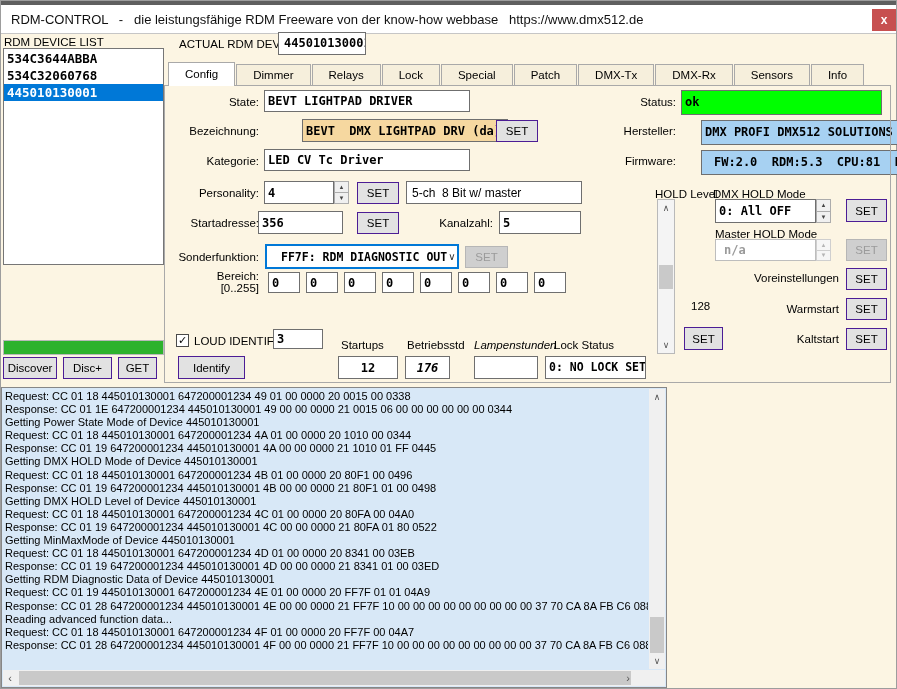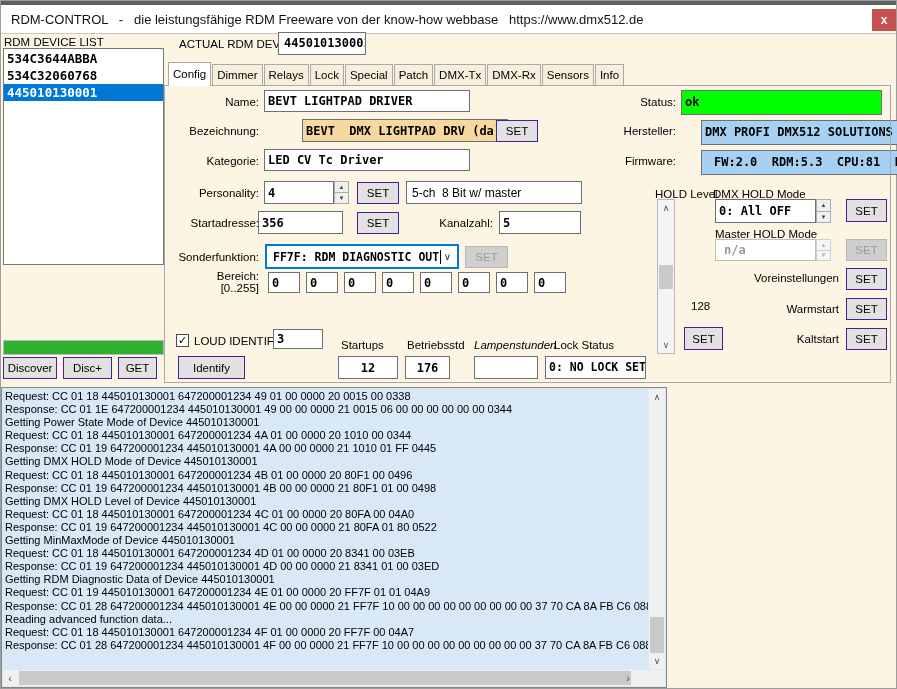--- a/index.html
+++ b/index.html
@@ -29,21 +29,21 @@
   .dev.selected{background:#0078D7;color:#fff;}
 
   .progress{background:#2DB22D;border:1px solid #b9b9b9;}
 
   .btn{background:#E2E2E2;border:1px solid #4c1d95;font-size:11.5px;color:#000;
     display:flex;align-items:center;justify-content:center;cursor:default;white-space:pre;}
   .btn.disabled{background:#CFCFCF;color:#9B9B9B;border-color:#b6b6b6;}
 
   
   .tabs{display:flex;align-items:flex-end;z-index:3;}
-  .tab{height:20px;line-height:20px;padding:0 4px;font-size:11.5px;background:#F6EFDC;
+  .tab{height:20px;line-height:20px;padding:0 16px;font-size:11.5px;background:#F6EFDC;
     border:1px solid #A9A9A9;border-bottom:none;margin-right:1px;cursor:default;white-space:pre;}
   .tab.active{height:23px;line-height:23px;background:#ffffff;position:relative;z-index:4;margin-bottom:-1px;}
   .panel{border:1px solid #A9A9A9;background:transparent;z-index:1;}
 
   
   .inp{border:1px solid #6f6f6f;background:#fff;color:#000;
     font-family:"DejaVu Sans Mono",monospace;font-weight:bold;font-size:12px;
     padding:0 0 0 3px;margin:0;outline:none;white-space:pre;}
   input.inp{display:block;}
   div.inp{overflow:hidden;}
@@ -53,21 +53,21 @@
   .disabledfld{border-color:#bdbdbd;color:#9a9a9a;}
 
   
   .spin{display:flex;flex-direction:column;}
   .spincell{flex:1;background:#F0F0F0;border:1px solid #ACACAC;display:flex;align-items:center;
     justify-content:center;font-size:6px;color:#444;line-height:1;}
   .spincell + .spincell{border-top:none;}
   .spin.disabled .spincell{color:#b5b5b5;background:#F6F6F6;border-color:#cfcfcf;}
 
   
-  .combo{border:2px solid #0078D7;background:#fff;display:flex;align-items:center;padding-left:6px;}
+  .combo{border:2px solid #0078D7;background:#fff;display:flex;align-items:center;padding-left:14px;}
   .combotext{font-family:"DejaVu Sans Mono",monospace;font-weight:bold;font-size:11.5px;white-space:pre;}
   .caret{width:1px;height:14px;background:#000;margin-left:1px;}
   .chev{margin-left:auto;margin-right:6px;font-size:10px;color:#333;}
 
   
   .cb{width:13px;height:13px;background:#fff;border:1px solid #4a4a4a;}
   .cb .mark{display:none;font-size:11px;line-height:11px;margin-left:1px;color:#000;}
   .cb.checked .mark{display:block;}
 
   
@@ -131,21 +131,21 @@
       <div class="tab">Lock</div>
       <div class="tab">Special</div>
       <div class="tab">Patch</div>
       <div class="tab">DMX-Tx</div>
       <div class="tab">DMX-Rx</div>
       <div class="tab">Sensors</div>
       <div class="tab">Info</div>
     </div>
   <div class="panel abs" style="left:163px;top:84px;width:727px;height:298px;"></div>
 
-  <div class="lbl lblr abs" style="left:140px;top:95px;width:118px;">Name:</div>
+  <div class="lbl lblr abs" style="left:140px;top:95px;width:118px;">State:</div>
   <input class="inp abs" style="left: 263px; top: 89px; width: 206px; height: 22px;" value="BEVT LIGHTPAD DRIVER">
 
   <div class="lbl lblr abs" style="left:140px;top:124px;width:118px;">Bezeichnung:</div>
   <input class="inp abs tanfld" style="left: 263px; top: 118px; width: 206px; height: 23px; margin-left: 38px;" value="BEVT  DMX LIGHTPAD DRV (da)">
   <div class="btn abs" style="left:495px;top:119px;width:42px;height:22px;">SET</div>
 
   <div class="lbl lblr abs" style="left:140px;top:154px;width:118px;">Kategorie:</div>
   <input class="inp abs" style="left: 263px; top: 148px; width: 206px; height: 22px;" value="LED CV Tc Driver">
 
   <div class="lbl lblr abs" style="left:140px;top:186px;width:118px;">Personality:</div>
@@ -190,21 +190,21 @@
   </div>
   <div class="lbl abs" style="left:193px;top:334px;">LOUD IDENTIFY</div>
   <input class="inp abs" style="left: 272px; top: 328px; width: 50px; height: 20px;" value="3">
   <div class="btn abs" style="left:177px;top:355px;width:67px;height:23px;">Identify</div>
 
   <div class="lbl abs" style="left:340px;top:338px;">Startups</div>
   <div class="lbl abs" style="left:406px;top:338px;">Betriebsstd</div>
   <div class="lbl abs" style="left:473px;top:338px;font-style:italic;">Lampenstunden</div>
   <div class="lbl abs" style="left:553px;top:338px;">Lock Status</div>
   <input class="inp center abs" style="left: 337px; top: 355px; width: 60px; height: 23px;" value="12">
-  <input class="inp center abs" style="left: 404px; top: 355px; width: 45px; height: 23px;" value="176">
+  <input class="inp center abs" style="left: 404px; top: 355px; width: 45px; height: 23px; font-style: italic;" value="176">
   <input class="inp abs" style="left: 473px; top: 355px; width: 64px; height: 23px;">
   <div class="inp abs fld" style="left:544px;top:355px;width:101px;height:23px;font-size:11.5px;line-height:21px;">0: NO LOCK SET</div>
 
   <div class="lbl lblr abs" style="left:595px;top:95px;width:80px;">Status:</div>
   <div class="inp abs fld statusfld" style="left:680px;top:89px;width:201px;height:25px;">ok</div>
   <div class="lbl lblr abs" style="left:590px;top:124px;width:85px;">Hersteller:</div>
   <div class="inp abs fld bluefld" style="left:680px;top:119px;width:201px;height:25px;">DMX PROFI DMX512 SOLUTIONS</div>
   <div class="lbl lblr abs" style="left:590px;top:154px;width:85px;">Firmware:</div>
   <div class="inp abs fld bluefld" style="left:680px;top:149px;width:201px;height:25px;padding-left:12px;">FW:2.0  RDM:5.3  CPU:81  FR</div>
 

